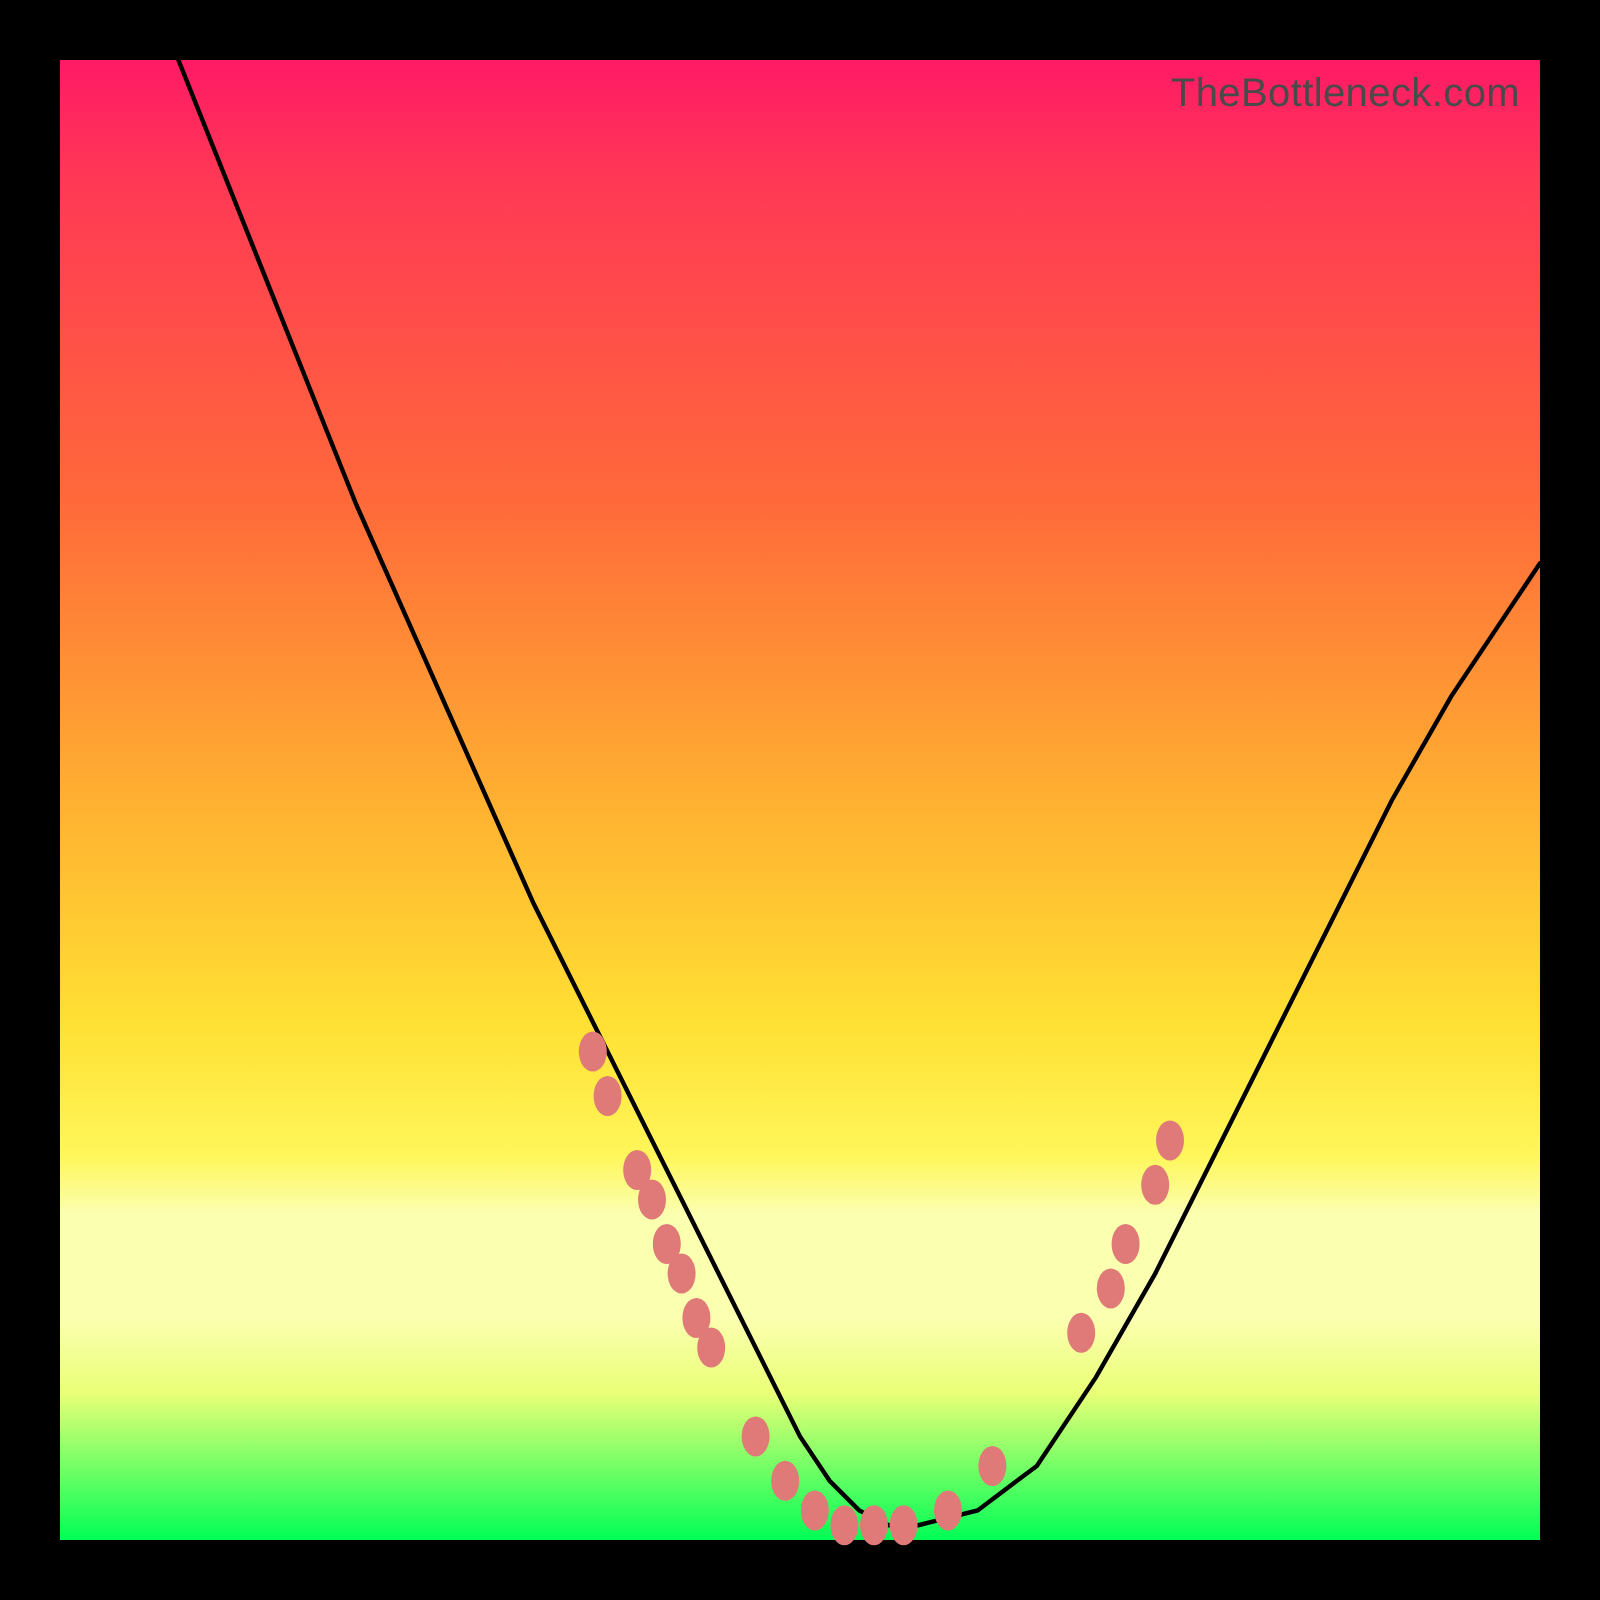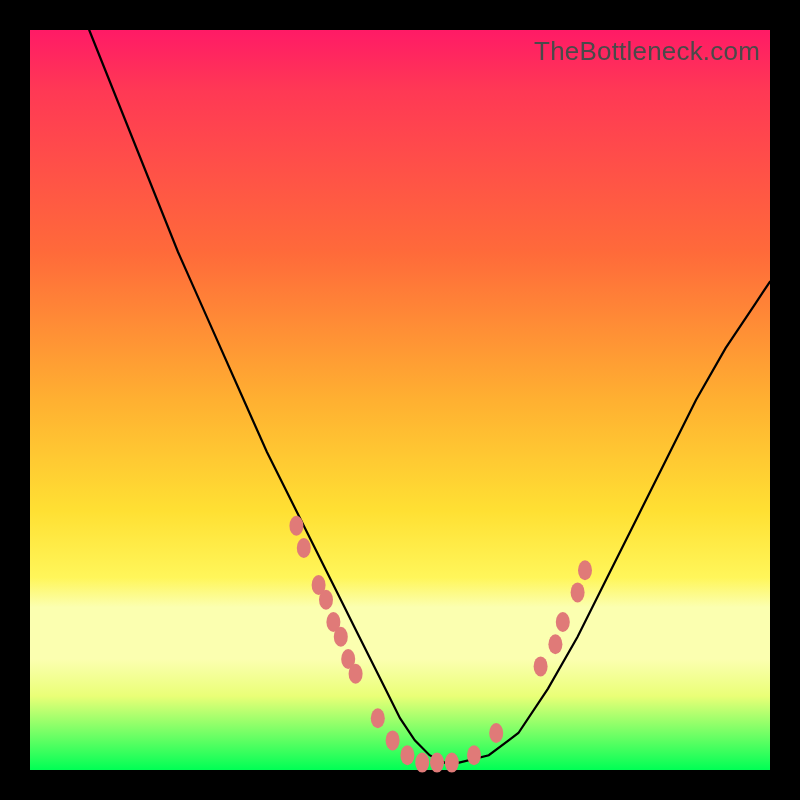--- a/index.html
+++ b/index.html
@@ -35,21 +35,21 @@
       #fbffb0 78%,
       #fbffb0 85%,
       #eaff77 90%,
       #00ff55 100%
     );
   }
   .watermark {
     position: absolute;
     top: 6px;
     right: 10px;
-    font-size: 26px;
+    font-size: 20px;
     font-weight: 500;
     color: #4a4a4a;
     letter-spacing: 0.2px;
     user-select: none;
     margin-left: 34px;
   }
   svg.curve {
     position: absolute;
     left: 0; top: 0;
     width: 740px; height: 740px;

